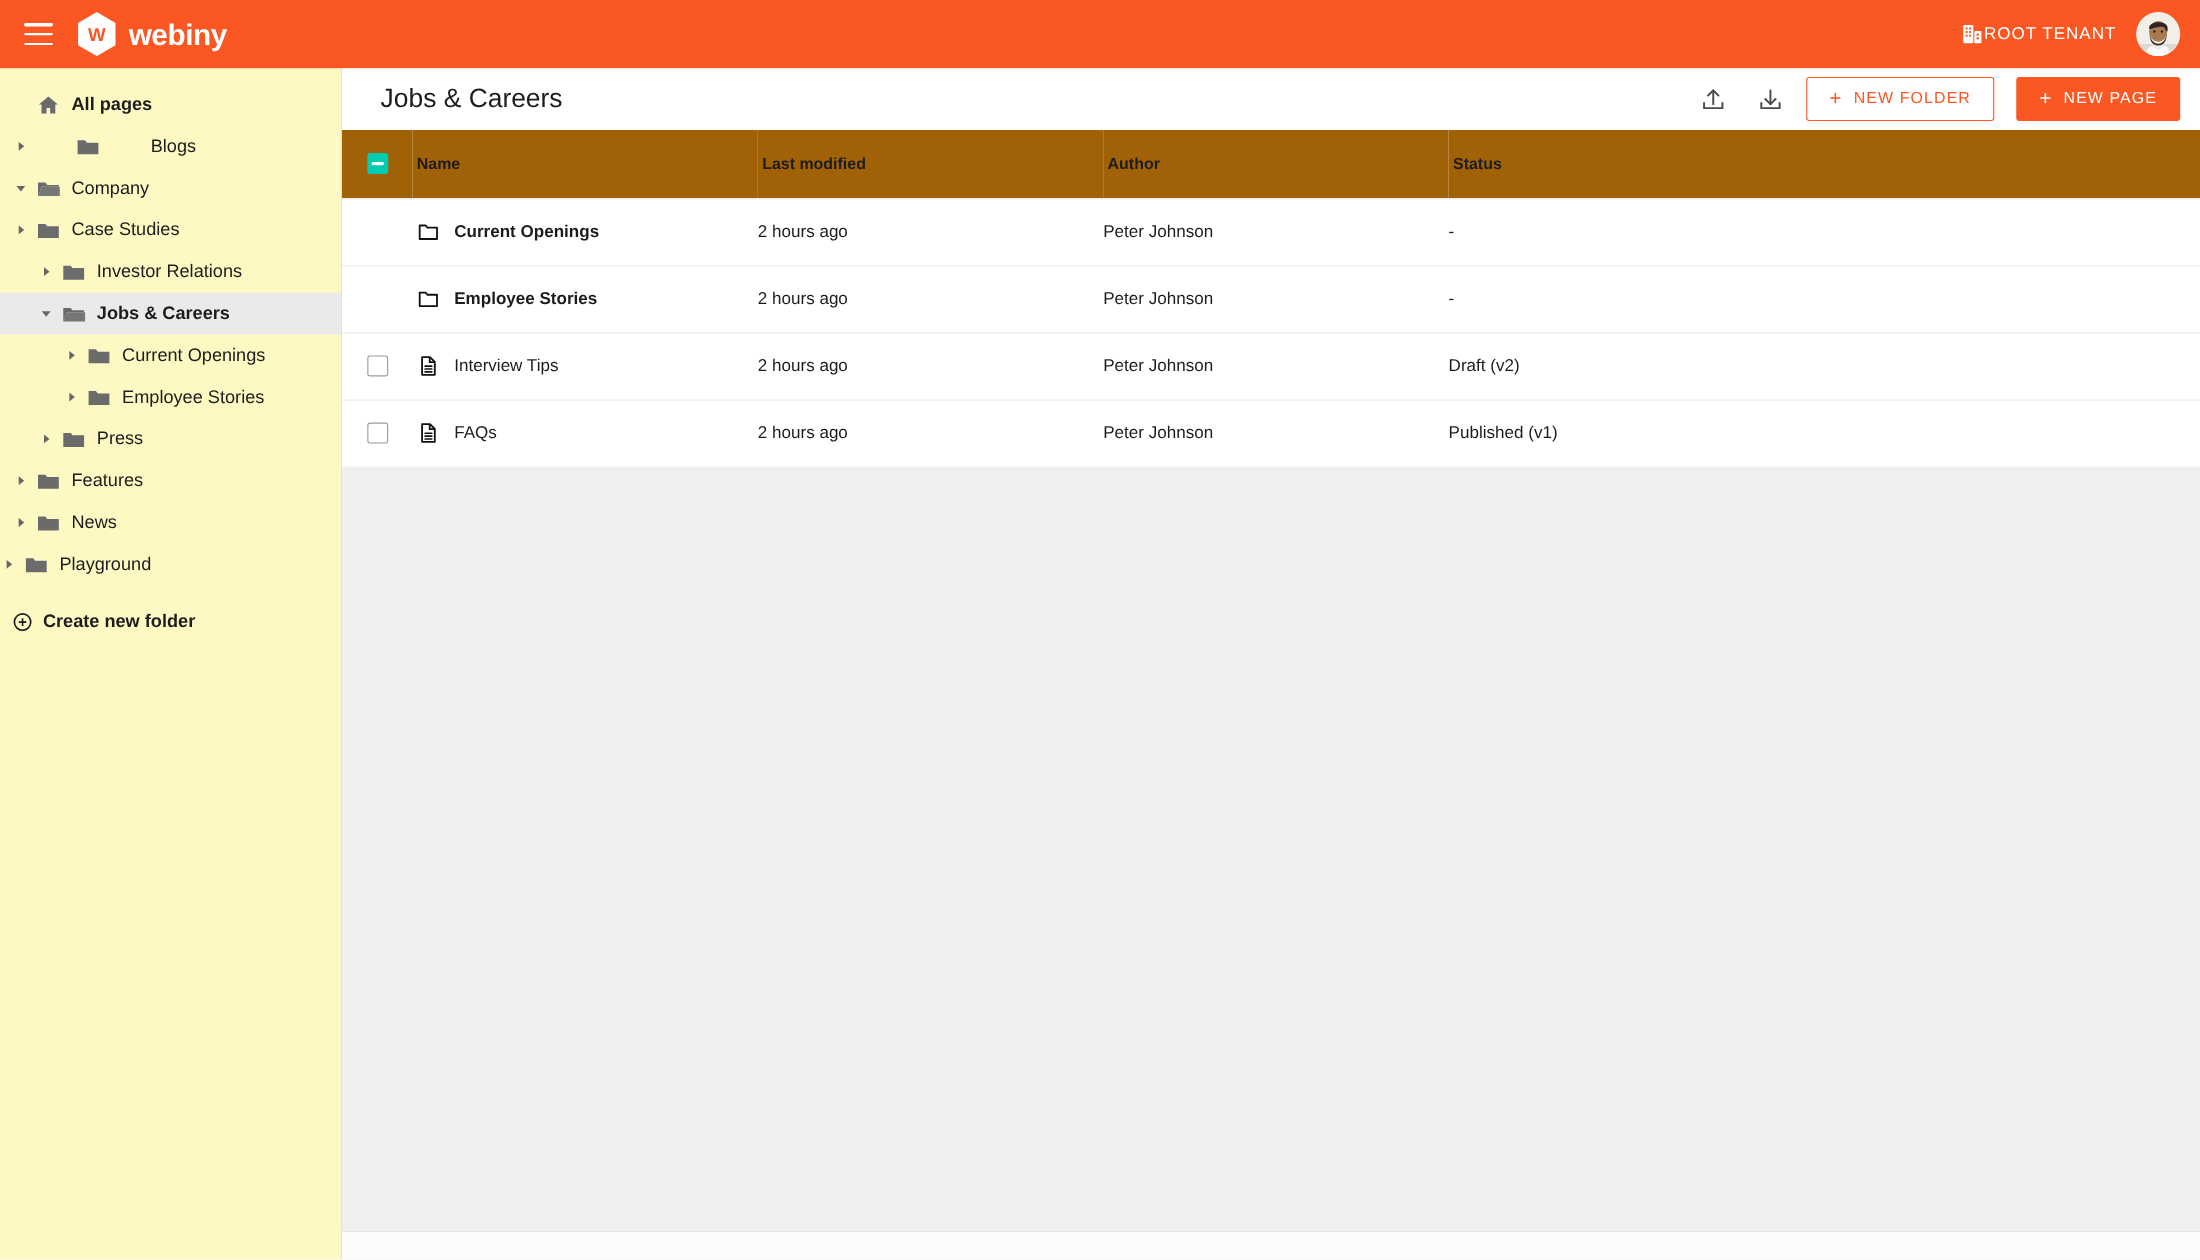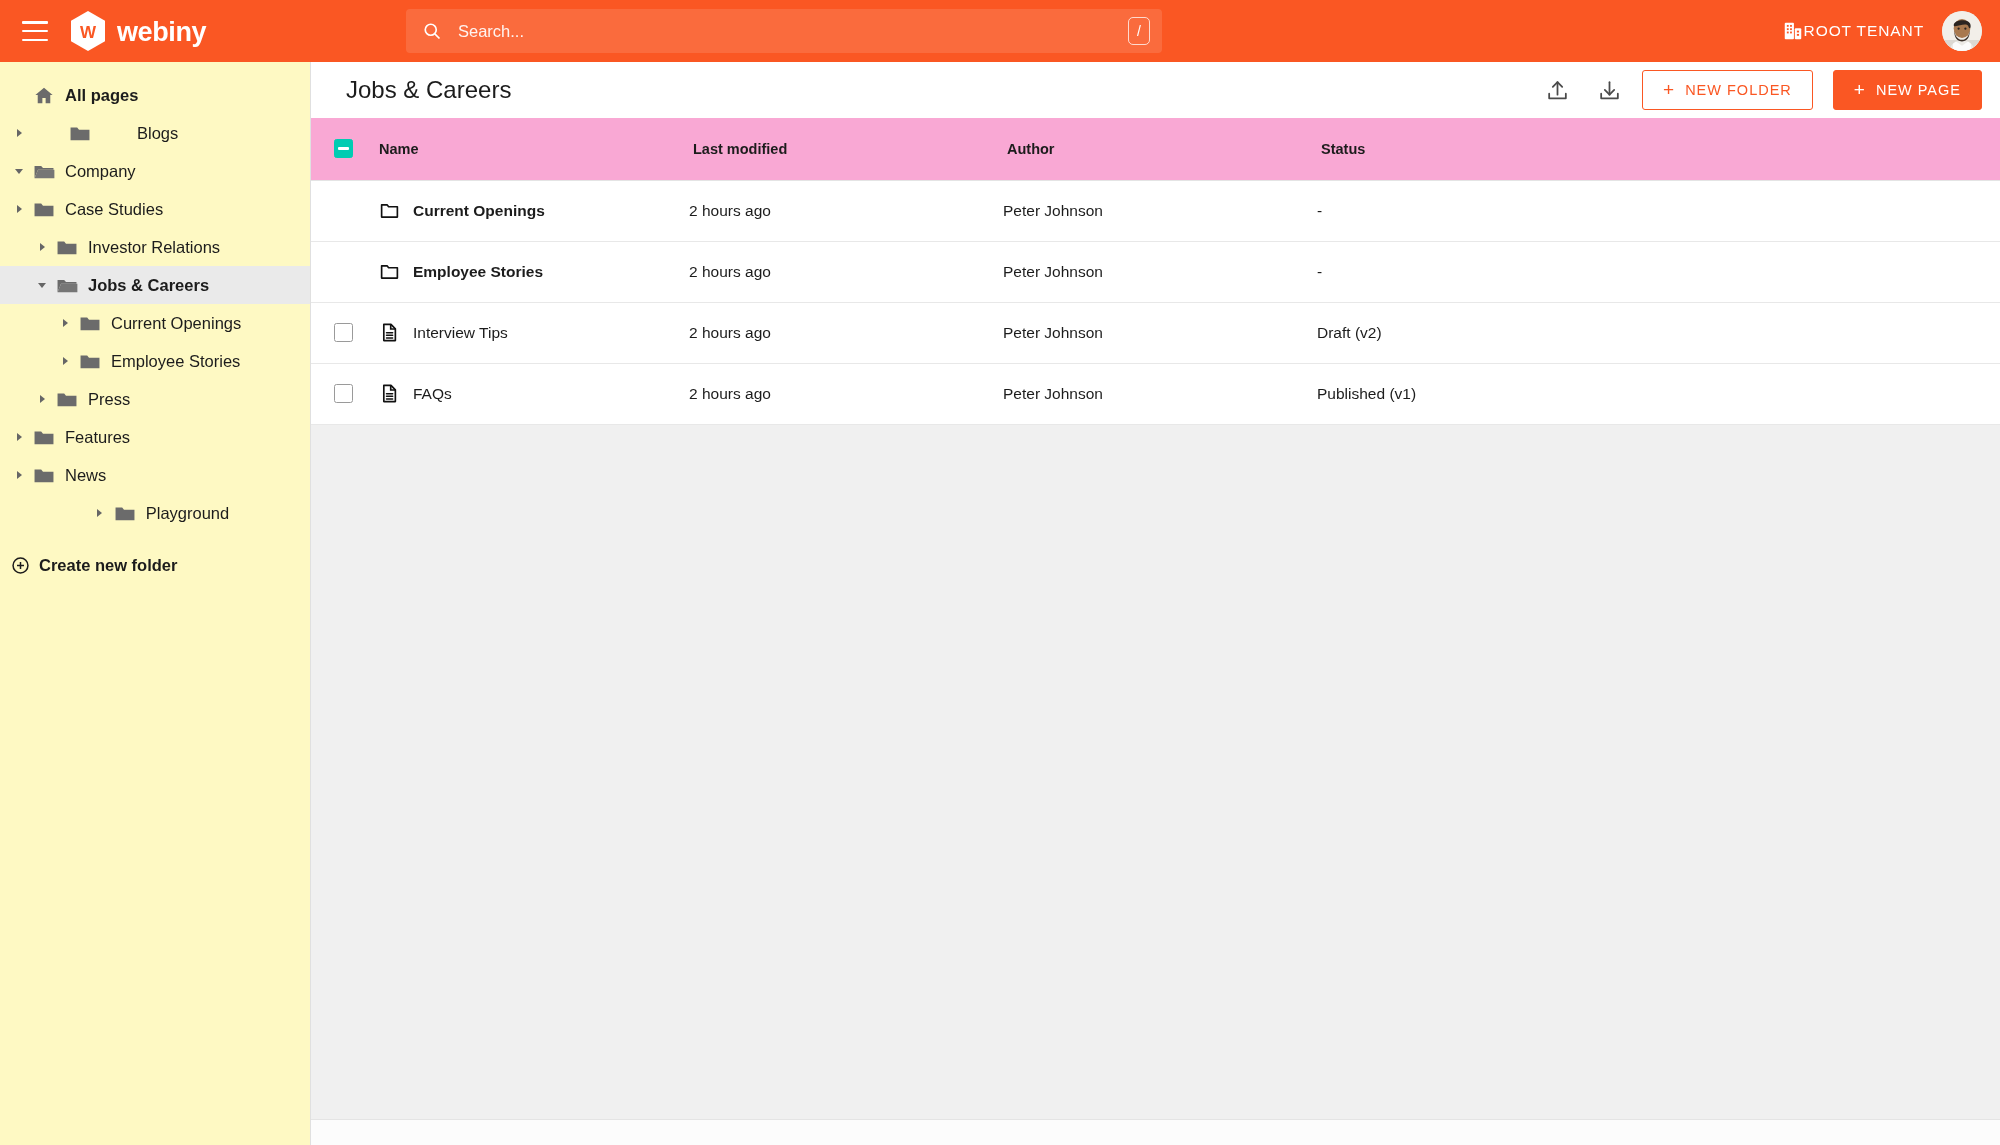--- a/index.html
+++ b/index.html
@@ -137,21 +137,21 @@
   .dtable col.c-check { width: 64px; }
   .dtable col.c-name  { width: 314px; }
   .dtable col.c-mod   { width: 314px; }
   .dtable col.c-auth  { width: 314px; }
   .dtable col.c-stat  { width: 644px; }
   .dtable col.c-menu  { width: 90px; }
 
   .dtable thead th {
     height: 62px; text-align: left; font-size: 14.5px; font-weight: 700;
     color: #1c1c1c; border-bottom: 1px solid #e4e4e4;
-    background: #f9a8d4; padding: 0;
+    background: #a16207; padding: 0;
   }
   .dtable thead th.pad { padding-left: 4px; }
   .dtable tbody td {
     height: 61px; font-size: 15.5px; color: #1c1c1c;
     border-bottom: 1px solid #e8e8e8; background: #fff;
     padding: 0; vertical-align: middle;
   }
   .cell-check { text-align: center; }
   .cell-name { font-weight: 400; }
   .name-inner { display: flex; align-items: center; gap: 13px; padding-left: 4px; }
@@ -195,32 +195,20 @@
   </div>
 
   <div class="brand">
     <svg class="brand-mark" viewBox="0 0 36 40">
       <path d="M18 0 L35 9.8 L35 30.2 L18 40 L1 30.2 L1 9.8 Z" fill="#fff"></path>
       <text x="18" y="26.5" font-size="17" font-weight="700" fill="#fa5723" text-anchor="middle" font-family="Liberation Sans, sans-serif">W</text>
     </svg>
     <span class="brand-word"><span>webiny</span></span>
   </div>
 
-  <div class="search-wrap">
-    <div class="searchbar">
-      <svg class="mag" viewBox="0 0 24 24" fill="none" stroke="#ffffff" stroke-width="2">
-        <circle cx="10.5" cy="10.5" r="6.6"></circle>
-          <line x1="15.4" y1="15.4" x2="21" y2="21"></line>
-      </svg>
-      <input class="search-input" type="text" placeholder="Search..." style="">
-      <div class="slash-key">
-        <span>/</span>
-      </div>
-    </div>
-  </div>
 
   <div class="topbar-right">
     <div class="tenant">
       <svg width="22" height="22" viewBox="0 0 24 24" fill="#ffffff">
         <rect x="3" y="3" width="10" height="18" rx="1"></rect>
         <rect x="14" y="9" width="7" height="12" rx="1"></rect>
         <rect x="5.3" y="5.4" width="2" height="2" fill="#fa5723"></rect>
         <rect x="8.8" y="5.4" width="2" height="2" fill="#fa5723"></rect>
         <rect x="5.3" y="9" width="2" height="2" fill="#fa5723"></rect>
         <rect x="8.8" y="9" width="2" height="2" fill="#fa5723"></rect>
@@ -351,21 +339,21 @@
         </div>
         <div class="tree-row" style="padding-left: 11px;">
           <span class="caret ">
             <i></i>
           </span>
           <svg viewBox="0 0 24 22" width="22" height="20" class="tree-icon">
             <path d="M1.6 5h7.3l2 2.4h11.5V19H1.6z" fill="#6b6b6b"></path>
           </svg>
           <span class="tree-label">News</span>
         </div>
-        <div class="tree-row" style="padding-left: 11px; justify-content: center;">
+        <div class="tree-row" style="padding-left: 0;">
           <span class="caret ">
             <i></i>
           </span>
           <svg viewBox="0 0 24 22" width="22" height="20" class="tree-icon">
             <path d="M1.6 5h7.3l2 2.4h11.5V19H1.6z" fill="#6b6b6b"></path>
           </svg>
           <span class="tree-label">Playground</span>
         </div>
       </div>
 

